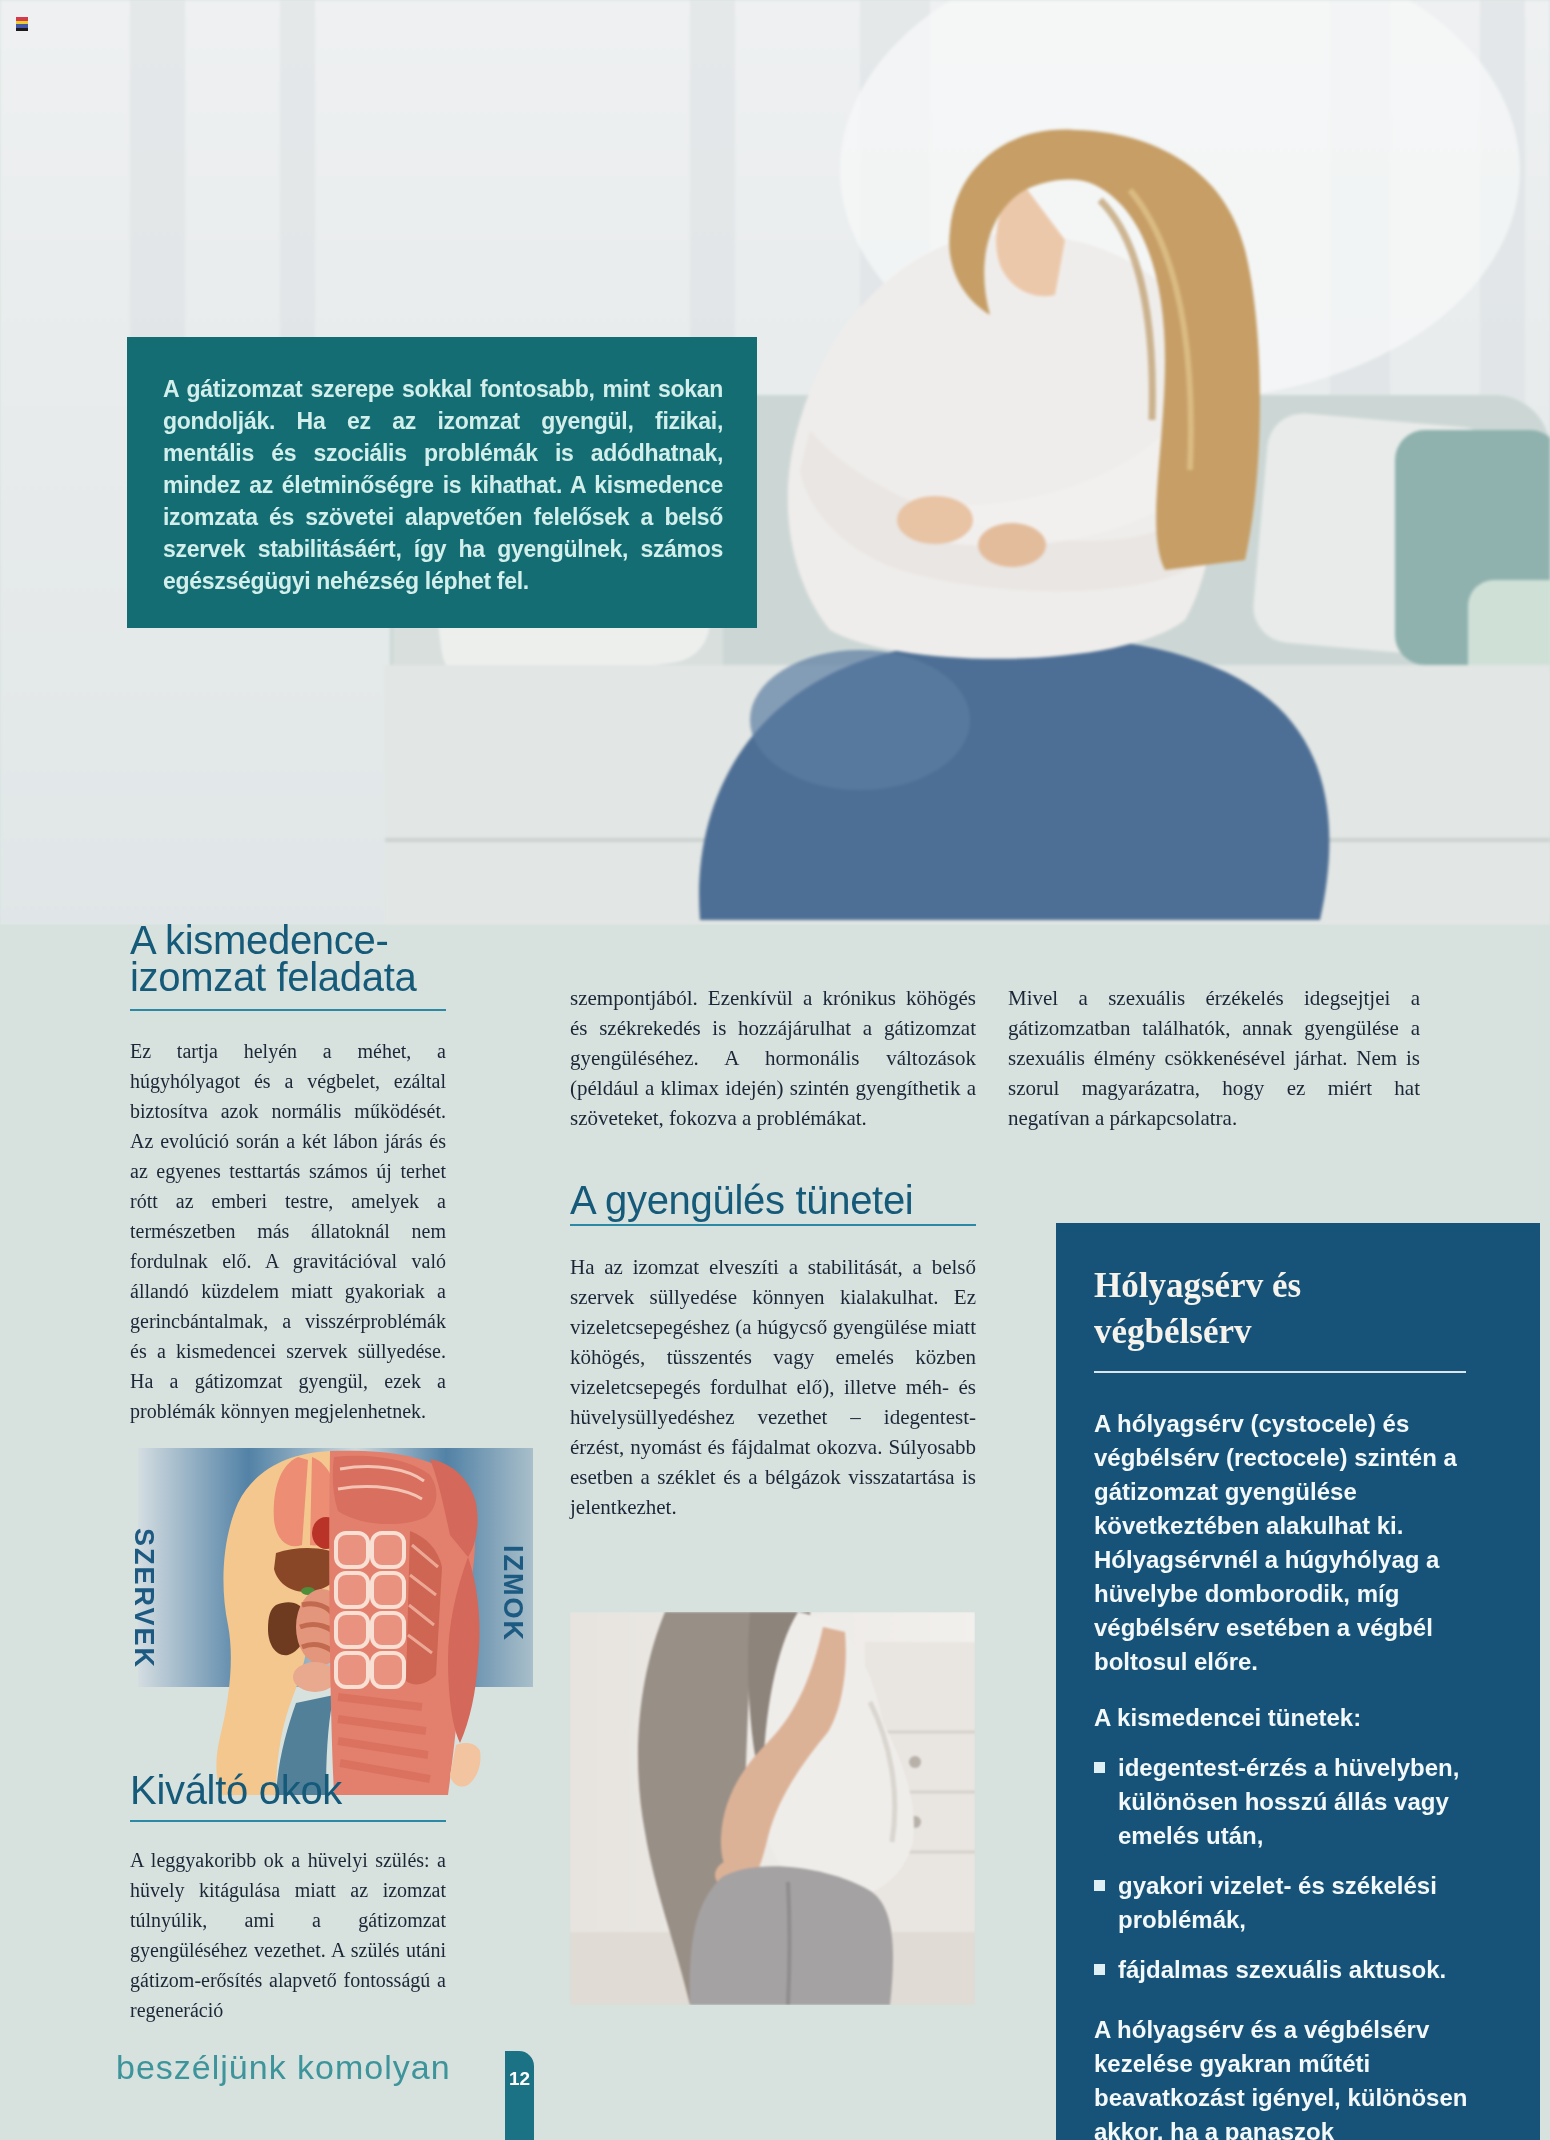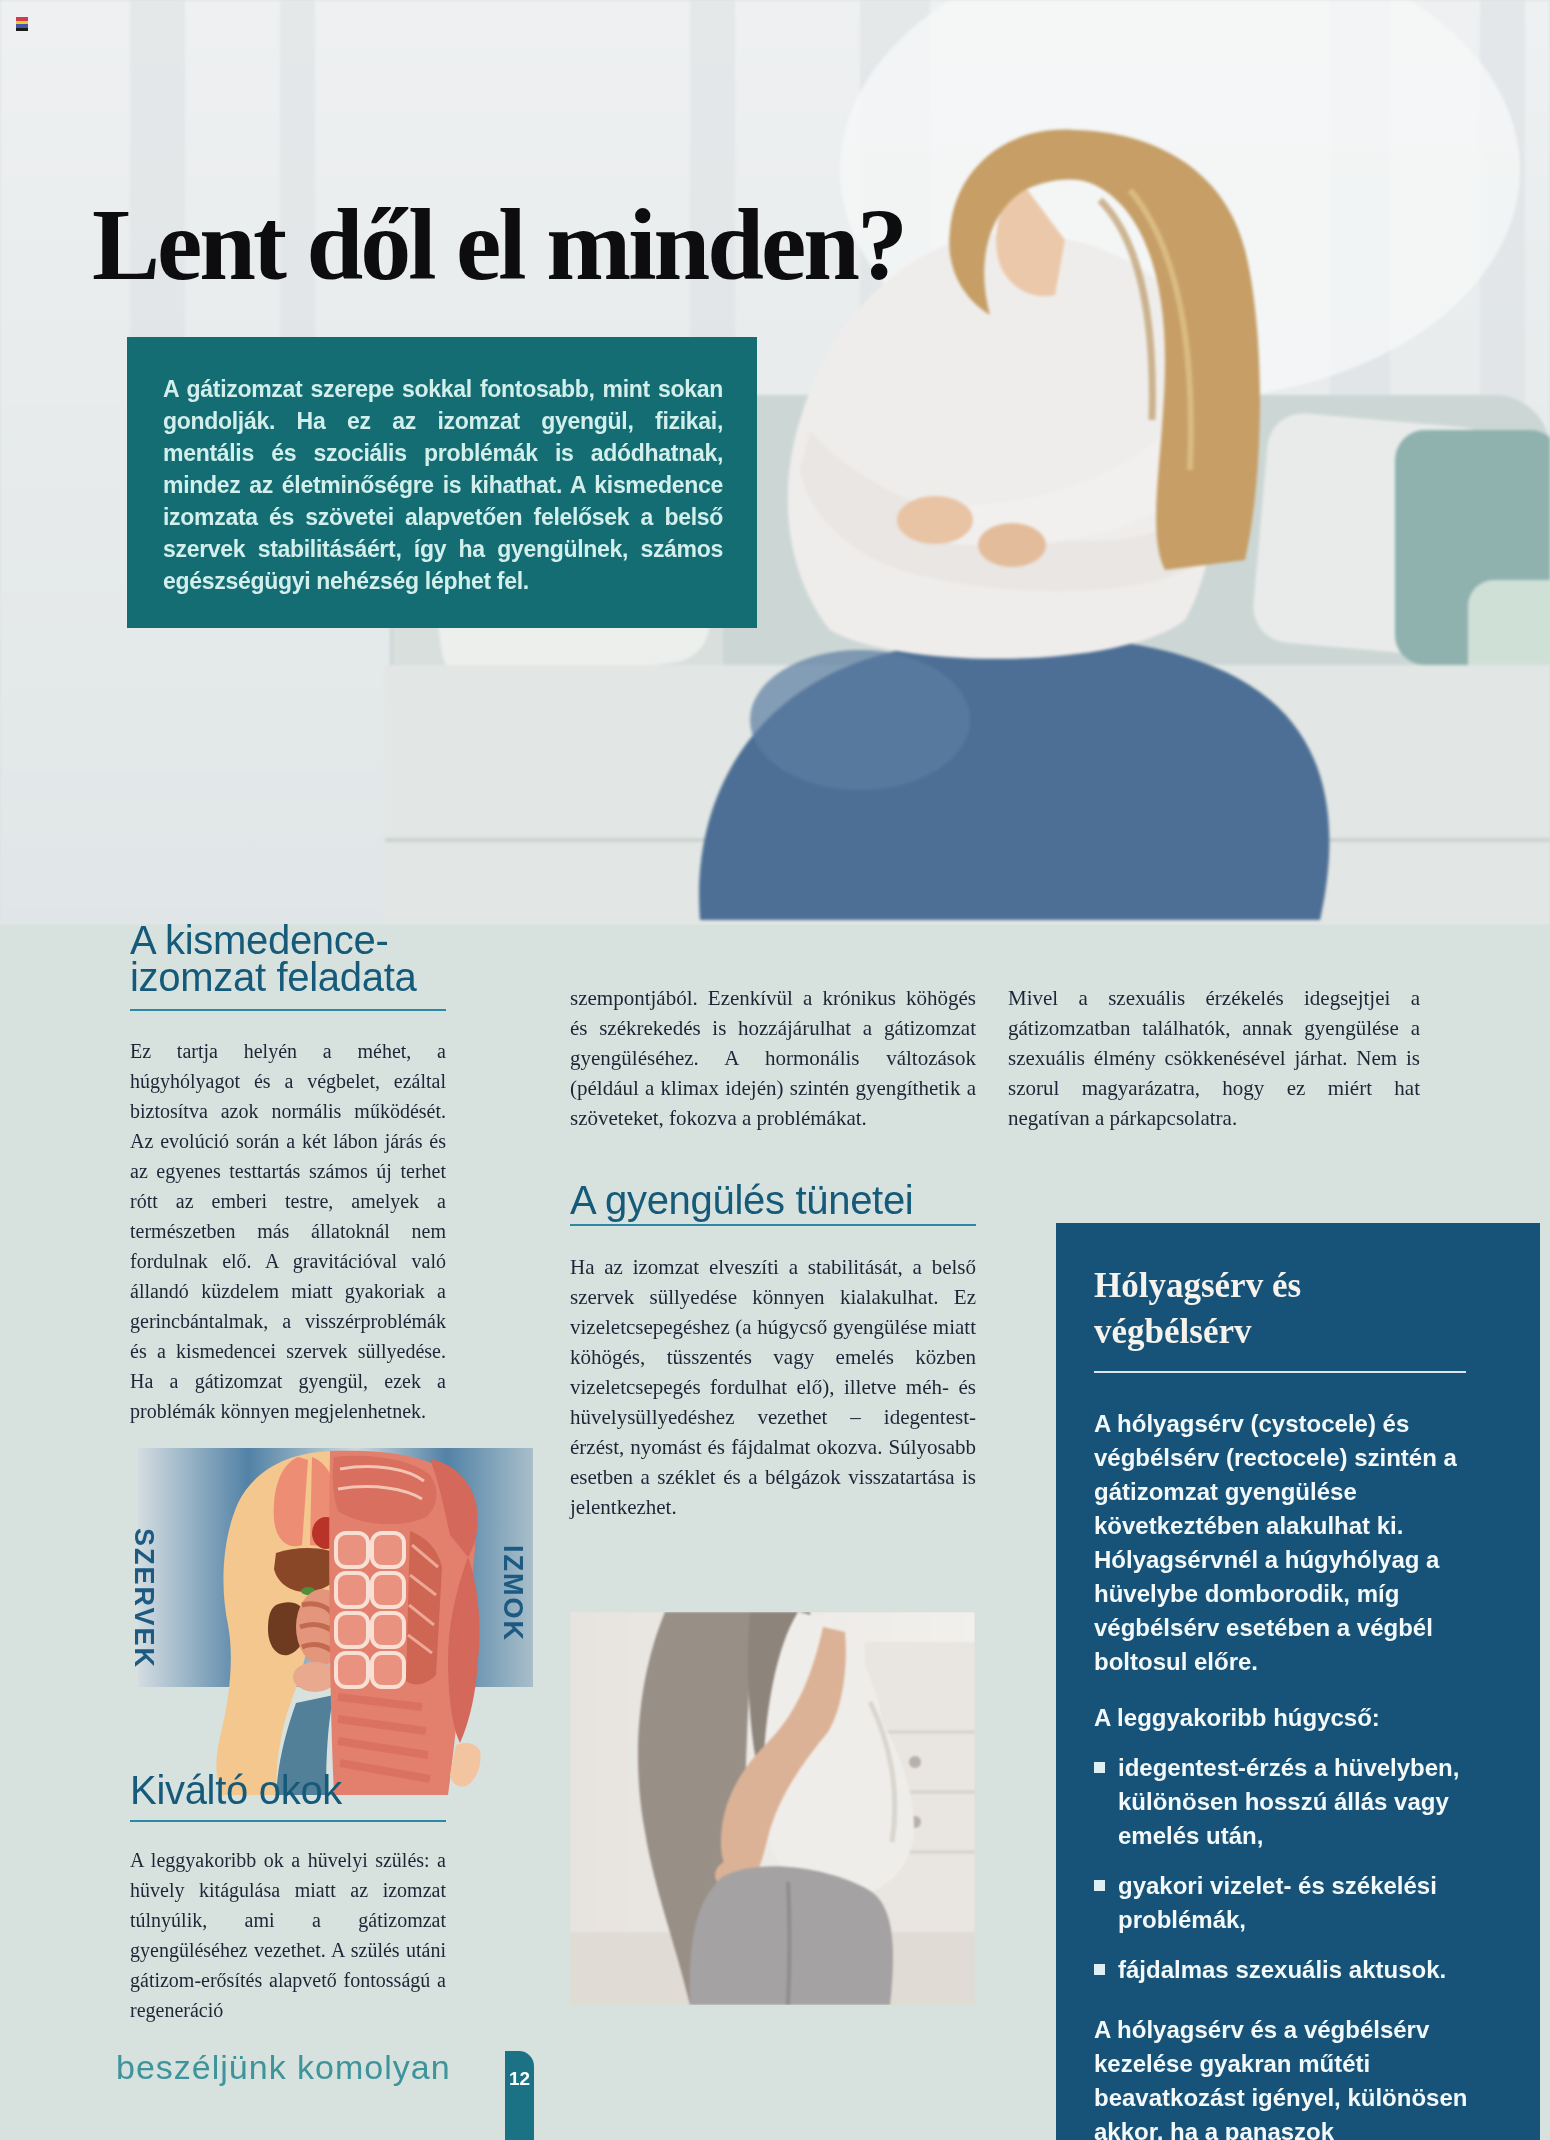--- a/index.html
+++ b/index.html
@@ -126,21 +126,20 @@
     </svg>
   </div>
 
   <div class="abs reg">
     <div style="background:#d43a4e"></div>
     <div style="background:#e8cf2a"></div>
     <div style="background:#4656a8"></div>
     <div style="background:#1a1a1a"></div>
   </div>
 
-  <h1 class="abs main-title">Lent dől el minden?</h1>
 
   <div class="abs intro-box">
     <p>A gátizomzat szerepe sokkal fontosabb, mint sokan gondolják. Ha ez az izomzat gyengül, fizikai, mentális és szociális problémák is adódhatnak, mindez az életminőségre is kihathat. A kismedence izomzata és szövetei alapvetően felelősek a belső szervek stabilitásáért, így ha gyengülnek, számos egészségügyi nehézség léphet fel.</p>
   </div>
 
 
   <h3 class="abs col-heading" style="left:130px; top:922px; width:316px;">A kismedence-izomzat feladata</h3>
   <div class="abs rule" style="left:130px; top:1009px; width:316px;"></div>
 
   <p class="abs serif-body" style="left:130px; top:1036px; width:316px;">Ez tartja helyén a méhet, a húgyhólyagot és a végbelet, ezáltal biztosítva azok normális működését. Az evolúció során a két lábon járás és az egyenes testtartás számos új terhet rótt az emberi testre, amelyek a természetben más állatoknál nem fordulnak elő. A gravitációval való állandó küzdelem miatt gyakoriak a gerincbántalmak, a visszérproblémák és a kismedencei szervek süllyedése. Ha a gátizomzat gyengül, ezek a problémák könnyen megjelenhetnek.</p>
@@ -242,21 +241,21 @@
   </div>
 
   <div class="col3">
     <p class="abs serif-body" style="left:1008px; top:983px; width:412px;">Mivel a szexuális érzékelés idegsejtjei a gátizomzatban találhatók, annak gyengülése a szexuális élmény csökkenésével járhat. Nem is szorul magyarázatra, hogy ez miért hat negatívan a párkapcsolatra.</p>
   </div>
 
   <div class="abs info-box">
     <h2>Hólyagsérv és végbélsérv</h2>
     <div class="white-rule"></div>
     <p class="b-para1">A hólyagsérv (cystocele) és végbélsérv (rectocele) szintén a gátizomzat gyengülése következtében alakulhat ki. Hólyagsérvnél a húgyhólyag a hüvelybe domborodik, míg végbélsérv esetében a végbél boltosul előre.</p>
-    <p class="b-list">A leggyakoribb húgycső:</p>
+    <p class="b-list">A kismedencei tünetek:</p>
 
     <div class="bullet-row">
       <div class="bullet-sq"></div>
       <p>idegentest-érzés a hüvelyben, különösen hosszú állás vagy emelés után,</p>
     </div>
     <div class="bullet-row">
       <div class="bullet-sq"></div>
       <p>gyakori vizelet- és székelési problémák,</p>
     </div>
     <div class="bullet-row">

